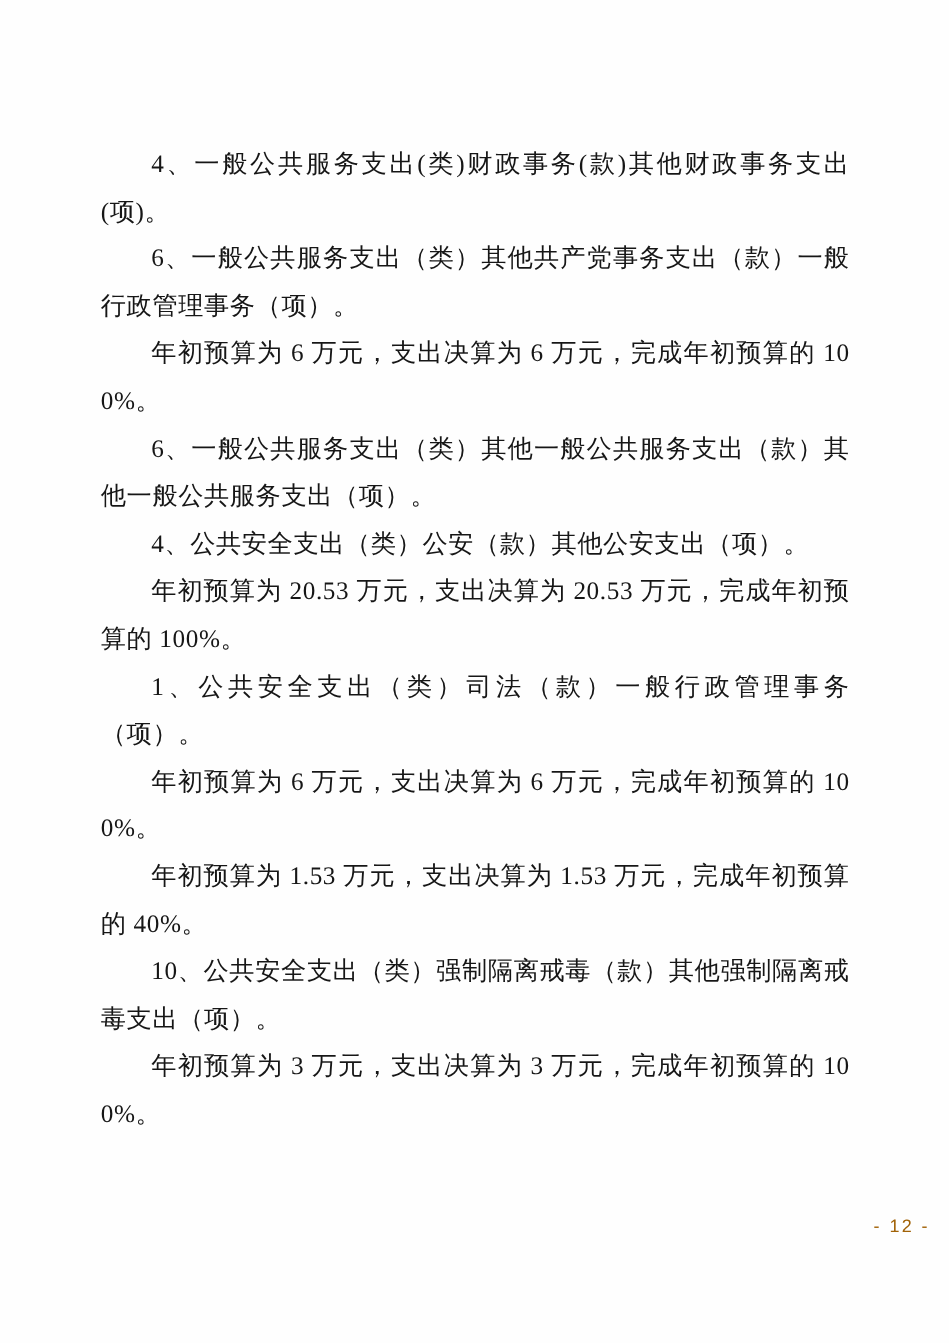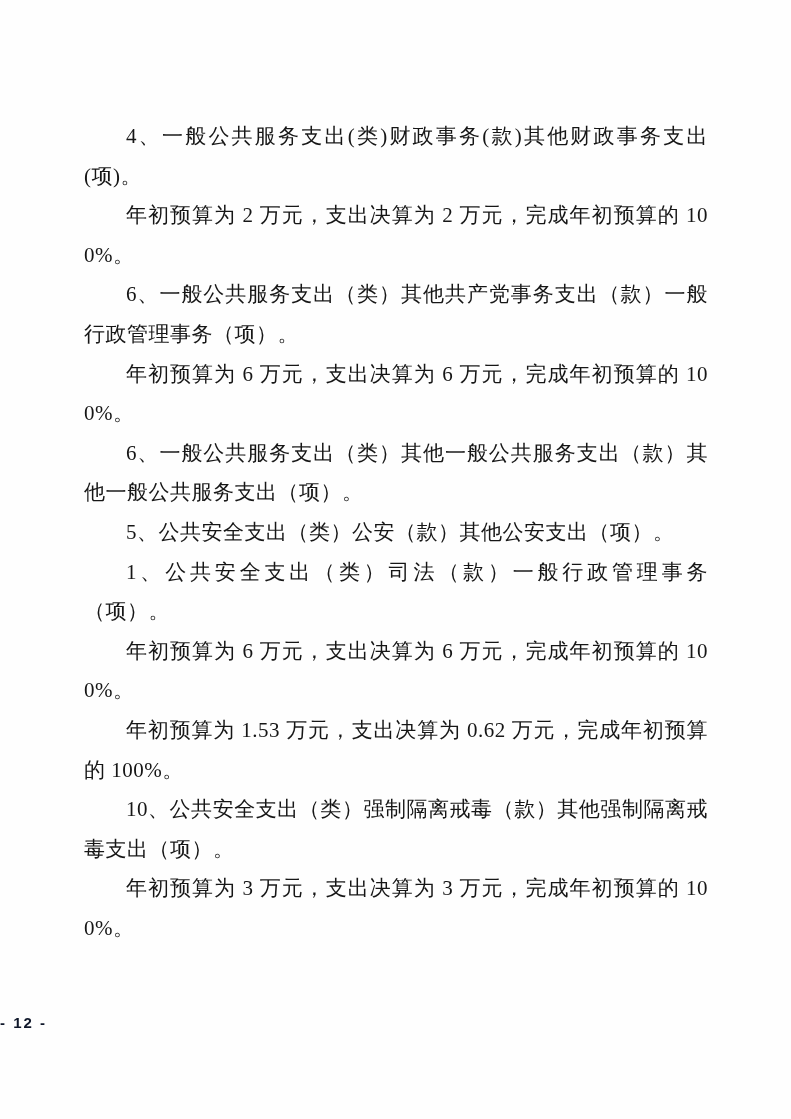--- a/index.html
+++ b/index.html
@@ -31,39 +31,39 @@
     text-align: justify;
     text-indent: 2em;
     word-break: break-all;
     overflow-wrap: anywhere;
   }
   .footer {
     position: absolute;
     left: 0;
     right: 16px;
     top: 1014px;
-    text-align: left;
+    text-align: right;
     font-family: "Liberation Sans", "DejaVu Sans", sans-serif;
-    font-weight: bold;
+    font-weight: normal;
     font-size: 15px;
     letter-spacing: 2px;
-    color: #0f172a;
+    color: #a16207;
   }
 </style>
 </head>
 <body>
 
 <div class="page">
   <div class="content">
       <p class="para">4、一般公共服务支出(类)财政事务(款)其他财政事务支出(项)。</p>
-      <p class="para">年初预算为 2 万元，支出决算为 2 万元，完成年初预算的 100%。</p>
       <p class="para">6、一般公共服务支出（类）其他共产党事务支出（款）一般行政管理事务（项）。</p>
       <p class="para">年初预算为 6 万元，支出决算为 6 万元，完成年初预算的 100%。</p>
       <p class="para">6、一般公共服务支出（类）其他一般公共服务支出（款）其他一般公共服务支出（项）。</p>
-      <p class="para">5、公共安全支出（类）公安（款）其他公安支出（项）。</p>
+      <p class="para">4、公共安全支出（类）公安（款）其他公安支出（项）。</p>
+      <p class="para">年初预算为 20.53 万元，支出决算为 20.53 万元，完成年初预算的 100%。</p>
       <p class="para">1、公共安全支出（类）司法（款）一般行政管理事务（项）。</p>
       <p class="para">年初预算为 6 万元，支出决算为 6 万元，完成年初预算的 100%。</p>
-      <p class="para">年初预算为 1.53 万元，支出决算为 0.62 万元，完成年初预算的 100%。</p>
+      <p class="para">年初预算为 1.53 万元，支出决算为 1.53 万元，完成年初预算的 40%。</p>
       <p class="para">10、公共安全支出（类）强制隔离戒毒（款）其他强制隔离戒毒支出（项）。</p>
       <p class="para">年初预算为 3 万元，支出决算为 3 万元，完成年初预算的 100%。</p>
     </div>
   <div class="footer">- 12 -</div>
 </div>
 
 </body></html>

